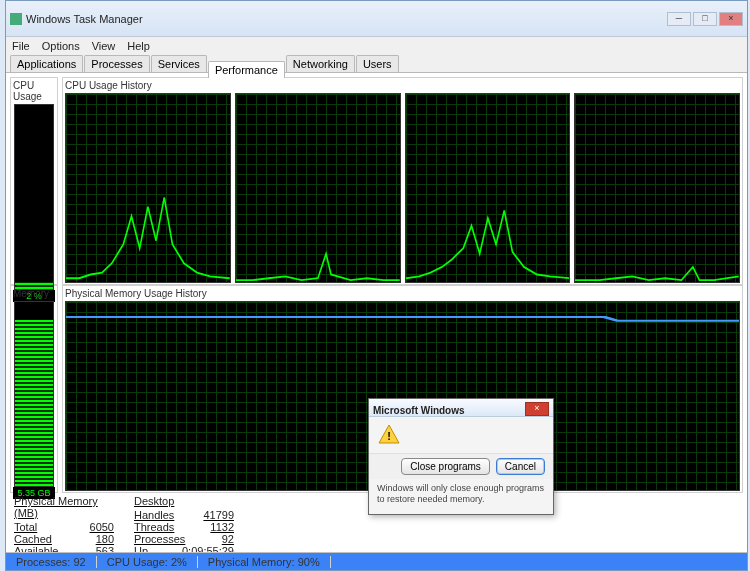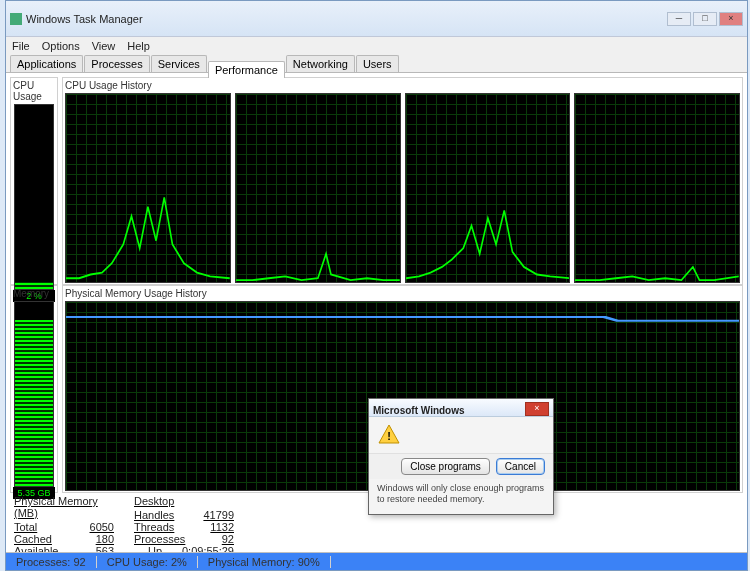--- a/index.html
+++ b/index.html
@@ -26,21 +26,21 @@
 .meter .val { text-align:center; color:#0f0; background:#000; font-size:9px; padding:1px 0; }
 .graphs { flex:1; display:flex; gap:4px; }
 .graph { flex:1; background:#000; border:1px solid #333; position:relative; overflow:hidden; }
 .grid { position:absolute; inset:0; background-image:linear-gradient(#0a3a0a 1px,transparent 1px),linear-gradient(90deg,#0a3a0a 1px,transparent 1px); background-size:10px 10px; }
 svg.trace { position:absolute; inset:0; width:100%; height:100%; }
 .trace path { stroke:#0f0; stroke-width:1; fill:none; }
 .trace path.blue { stroke:#49f; }
 .statsrow { display:flex; gap:20px; padding:2px 4px;text-decoration:underline; }
 .statcol { min-width:80px; }
 .statcol .hdr { color:#222; margin-bottom:2px; }
-.statline { display:flex; justify-content:space-between; gap:20px; color:#222;text-align:right; }
+.statline { display:flex; justify-content:space-between; gap:20px; color:#222; }
 .statusbar { height:18px; border-top:1px solid #c0c0c0; display:flex; align-items:center; background:#3b82f6; }
 .statusbar .cell { padding:0 10px; border-right:1px solid #d0d0d0; color:#333; }
 
 .dialog { position:absolute; left:368px; top:398px; width:186px; background:#f4f4f4; border:1px solid #666; box-shadow:2px 2px 6px rgba(0,0,0,.3); }
 .dtitle { height:18px; background:linear-gradient(#f8fbff,#dce8f8); display:flex; align-items:flex-end; padding:0 4px; border-bottom:1px solid #bcd; }
 .dtitle .dt { flex:1; font-weight:bold; color:#222; font-size:10px; }
 .dclose { width:24px; height:14px; background:#d04030; border:1px solid #a03020; color:#fff; text-align:center; line-height:11px; font-size:9px; }
 .dbody { padding:6px 8px; display:flex; gap:6px; }
 .warnicon { width:24px; height:24px; flex:none; }
 .warnicon svg { width:24px; height:24px; }

